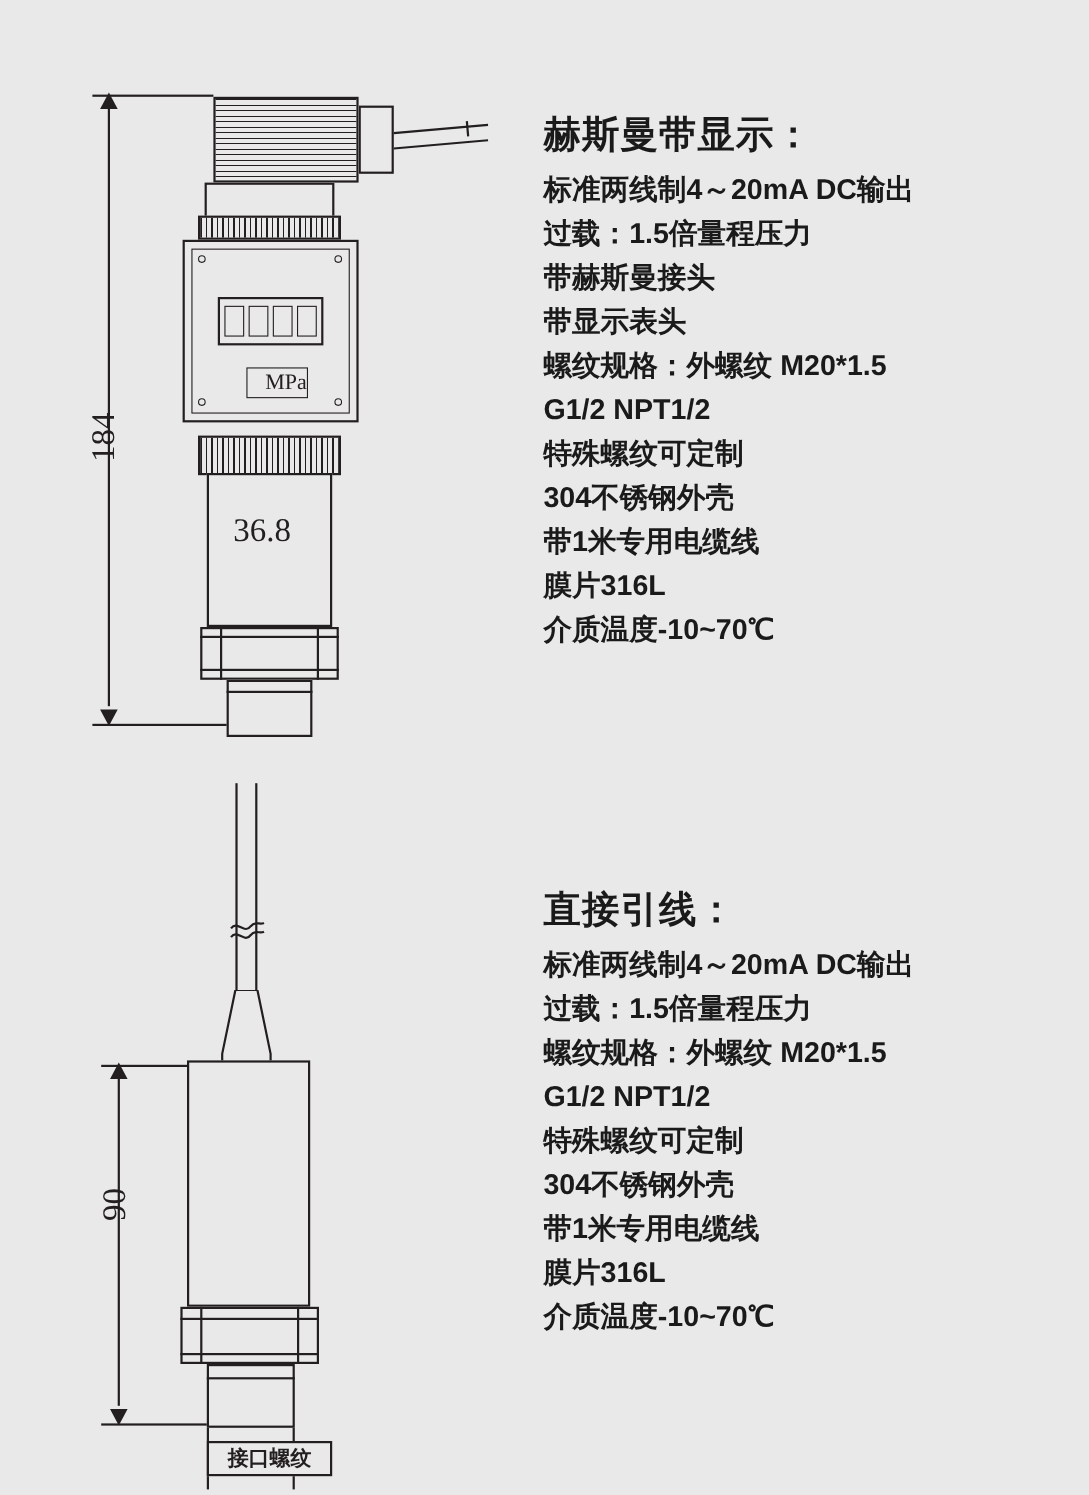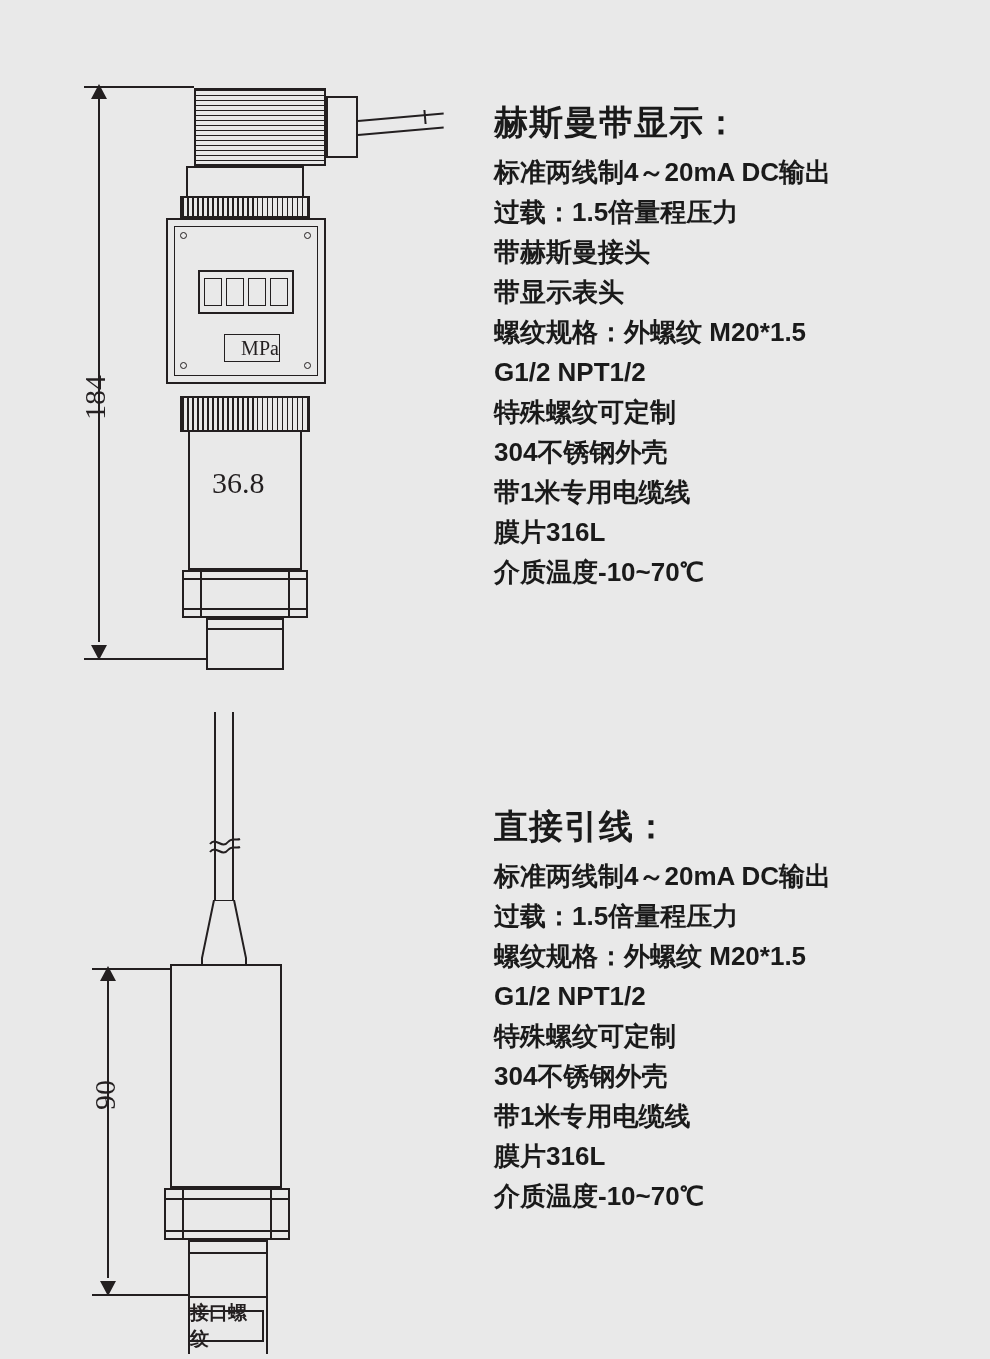--- a/index.html
+++ b/index.html
@@ -271,21 +271,21 @@
     <div class="line" style="left:164px; top:1230px; width:126px; height:2px;"></div>
     <div class="line" style="left:182px; top:1188px; width:2px; height:52px;"></div>
     <div class="line" style="left:270px; top:1188px; width:2px; height:52px;"></div>
 
     <div class="rect" style="left:188px; top:1240px; width:80px; height:58px;"></div>
     <div class="line" style="left:188px; top:1252px; width:80px; height:2px;"></div>
 
     <div class="line" style="left:188px; top:1298px; width:2px; height:56px;"></div>
     <div class="line" style="left:266px; top:1298px; width:2px; height:56px;"></div>
 
-    <div class="caption-box" style="left:188px; top:1310px; width:76px; height:32px;">接口螺纹</div>
+    <div class="caption-box" style="left:188px; top:1310px; width:114px; height:32px;">接口螺纹</div>
   </div>
 
   <div class="spec-block" style="left:494px; top:804px;">
     <div class="spec-title">直接引线：</div>
     <div class="spec-line">标准两线制4～20mA DC输出</div>
     <div class="spec-line">过载：1.5倍量程压力</div>
     <div class="spec-line">螺纹规格：外螺纹 M20*1.5</div>
     <div class="spec-line">G1/2   NPT1/2</div>
     <div class="spec-line">特殊螺纹可定制</div>
     <div class="spec-line">304不锈钢外壳</div>

